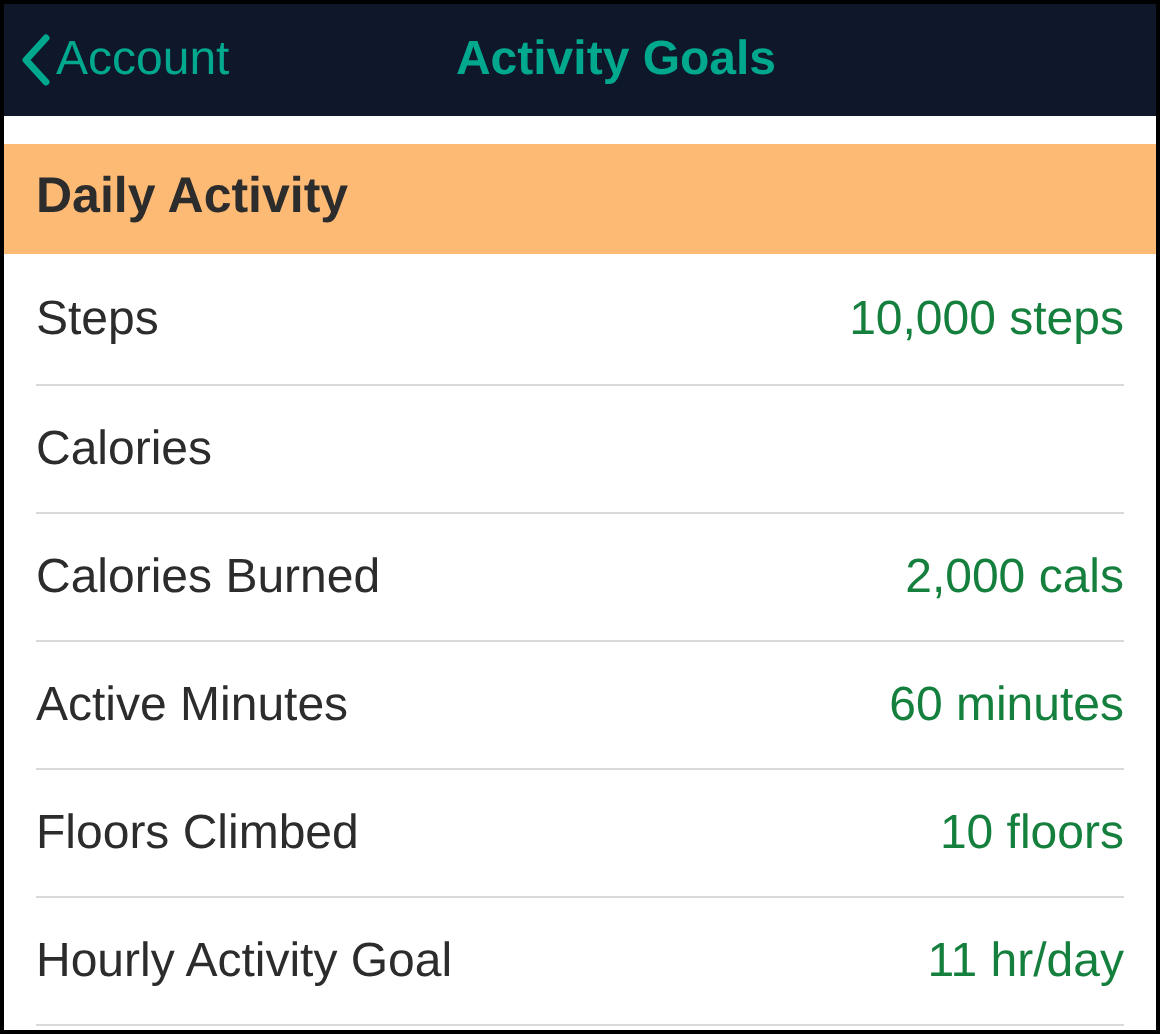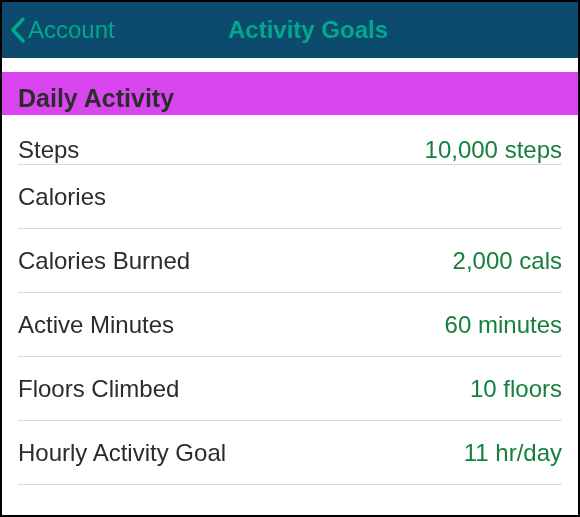--- a/index.html
+++ b/index.html
@@ -14,21 +14,21 @@
       background: #fff;
       border: 2px solid #000;
       overflow: hidden;
     }
     .nav-bar {
       display: flex;
       align-items: center;
       height: 56px;
       padding: 0 8px;
       position: relative;
-      background: #0c4a6e;
+      background: #0f172a;
     }
     .back-button {
       display: flex;
       align-items: center;
       color: #00A88E;
       font-size: 24px;
       cursor: pointer;
       z-index: 2;
     }
     .back-chevron {
@@ -43,41 +43,40 @@
       left: 0;
       right: 0;
       text-align: center;
       color: #00A88E;
       font-size: 24px;
       font-weight: 600;
       pointer-events: none;
       padding-left: 36px;
     }
     .section-header {
-      background: #d946ef;
-      padding: 12px 16px 2px 16px;
+      background: #fdba74;
+      padding: 12px 16px 14px 16px;
       font-size: 25px;
       font-weight: 700;
       color: #2C2C2C;
       margin-top: 14px;
     }
     .list {
       padding: 0 16px;
     }
     .row {
       display: flex;
       justify-content: space-between;
       align-items: center;
       height: 64px;
       border-bottom: 1px solid #D9D9D9;
       cursor: pointer;
     }
     .row:first-child {
-      height: 50px;
-      align-items: flex-end;
+      height: 66px;
     }
     .row-label {
       font-size: 24px;
       color: #2C2C2C;
       font-weight: 400;
     }
     .row-value {
       font-size: 24px;
       color: #15803d;
       font-weight: 400;

